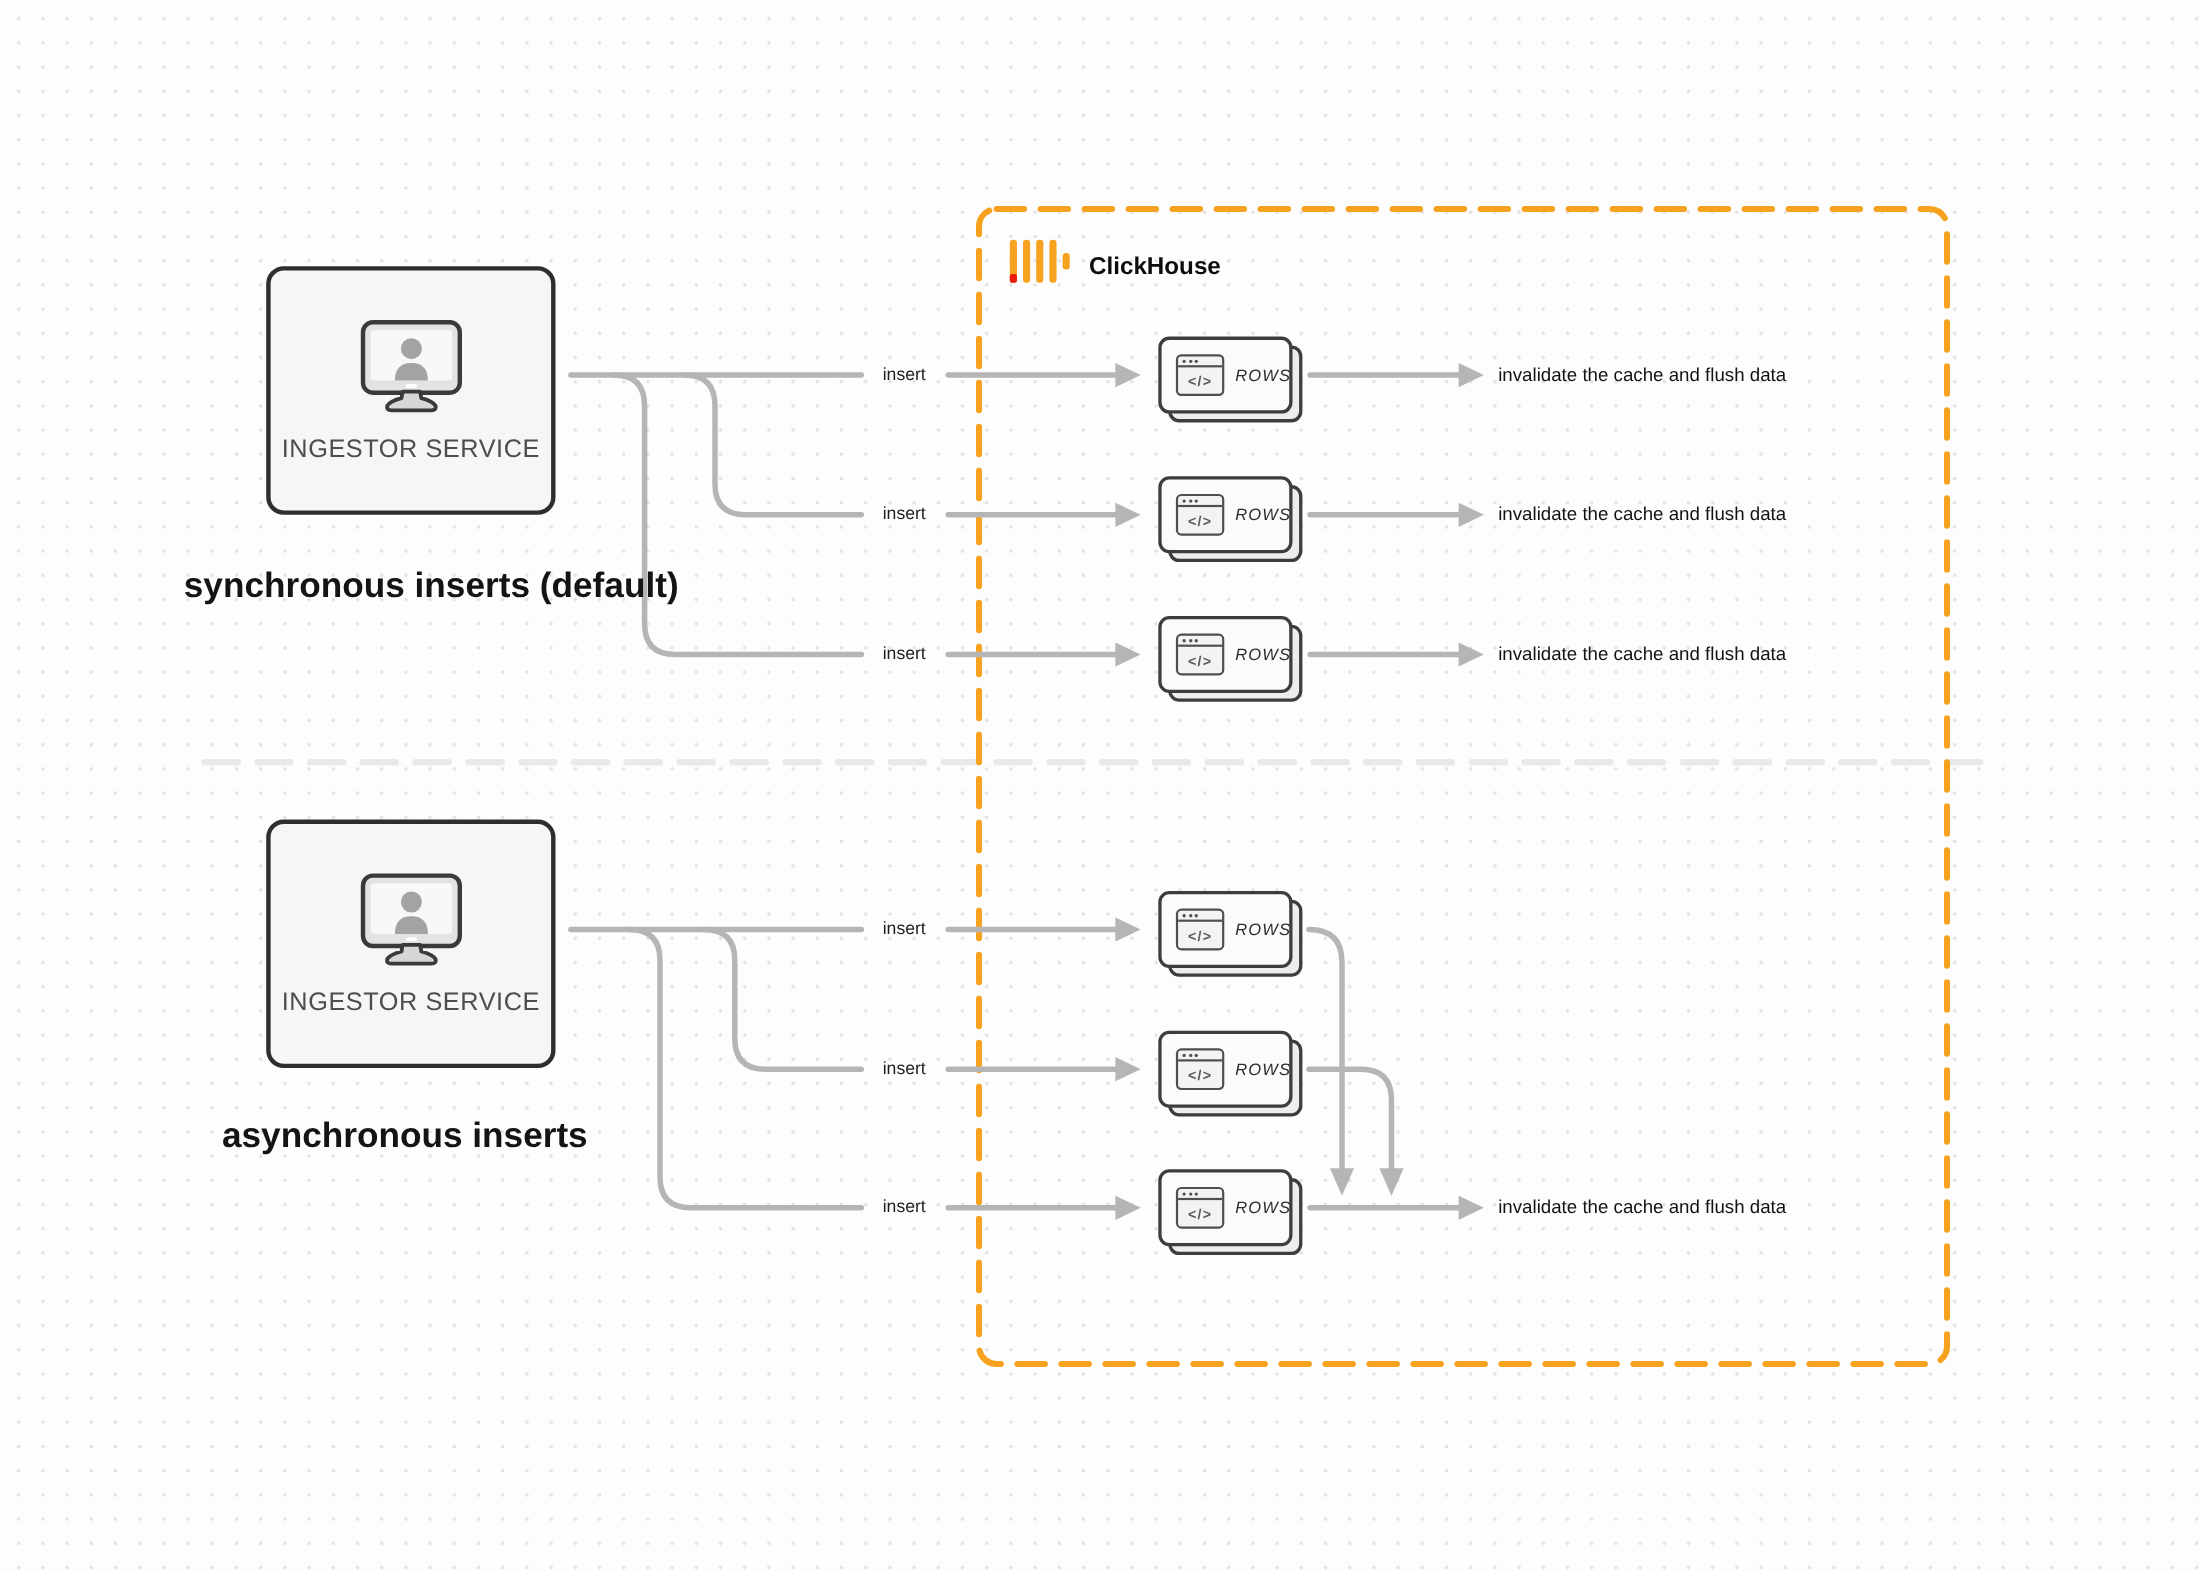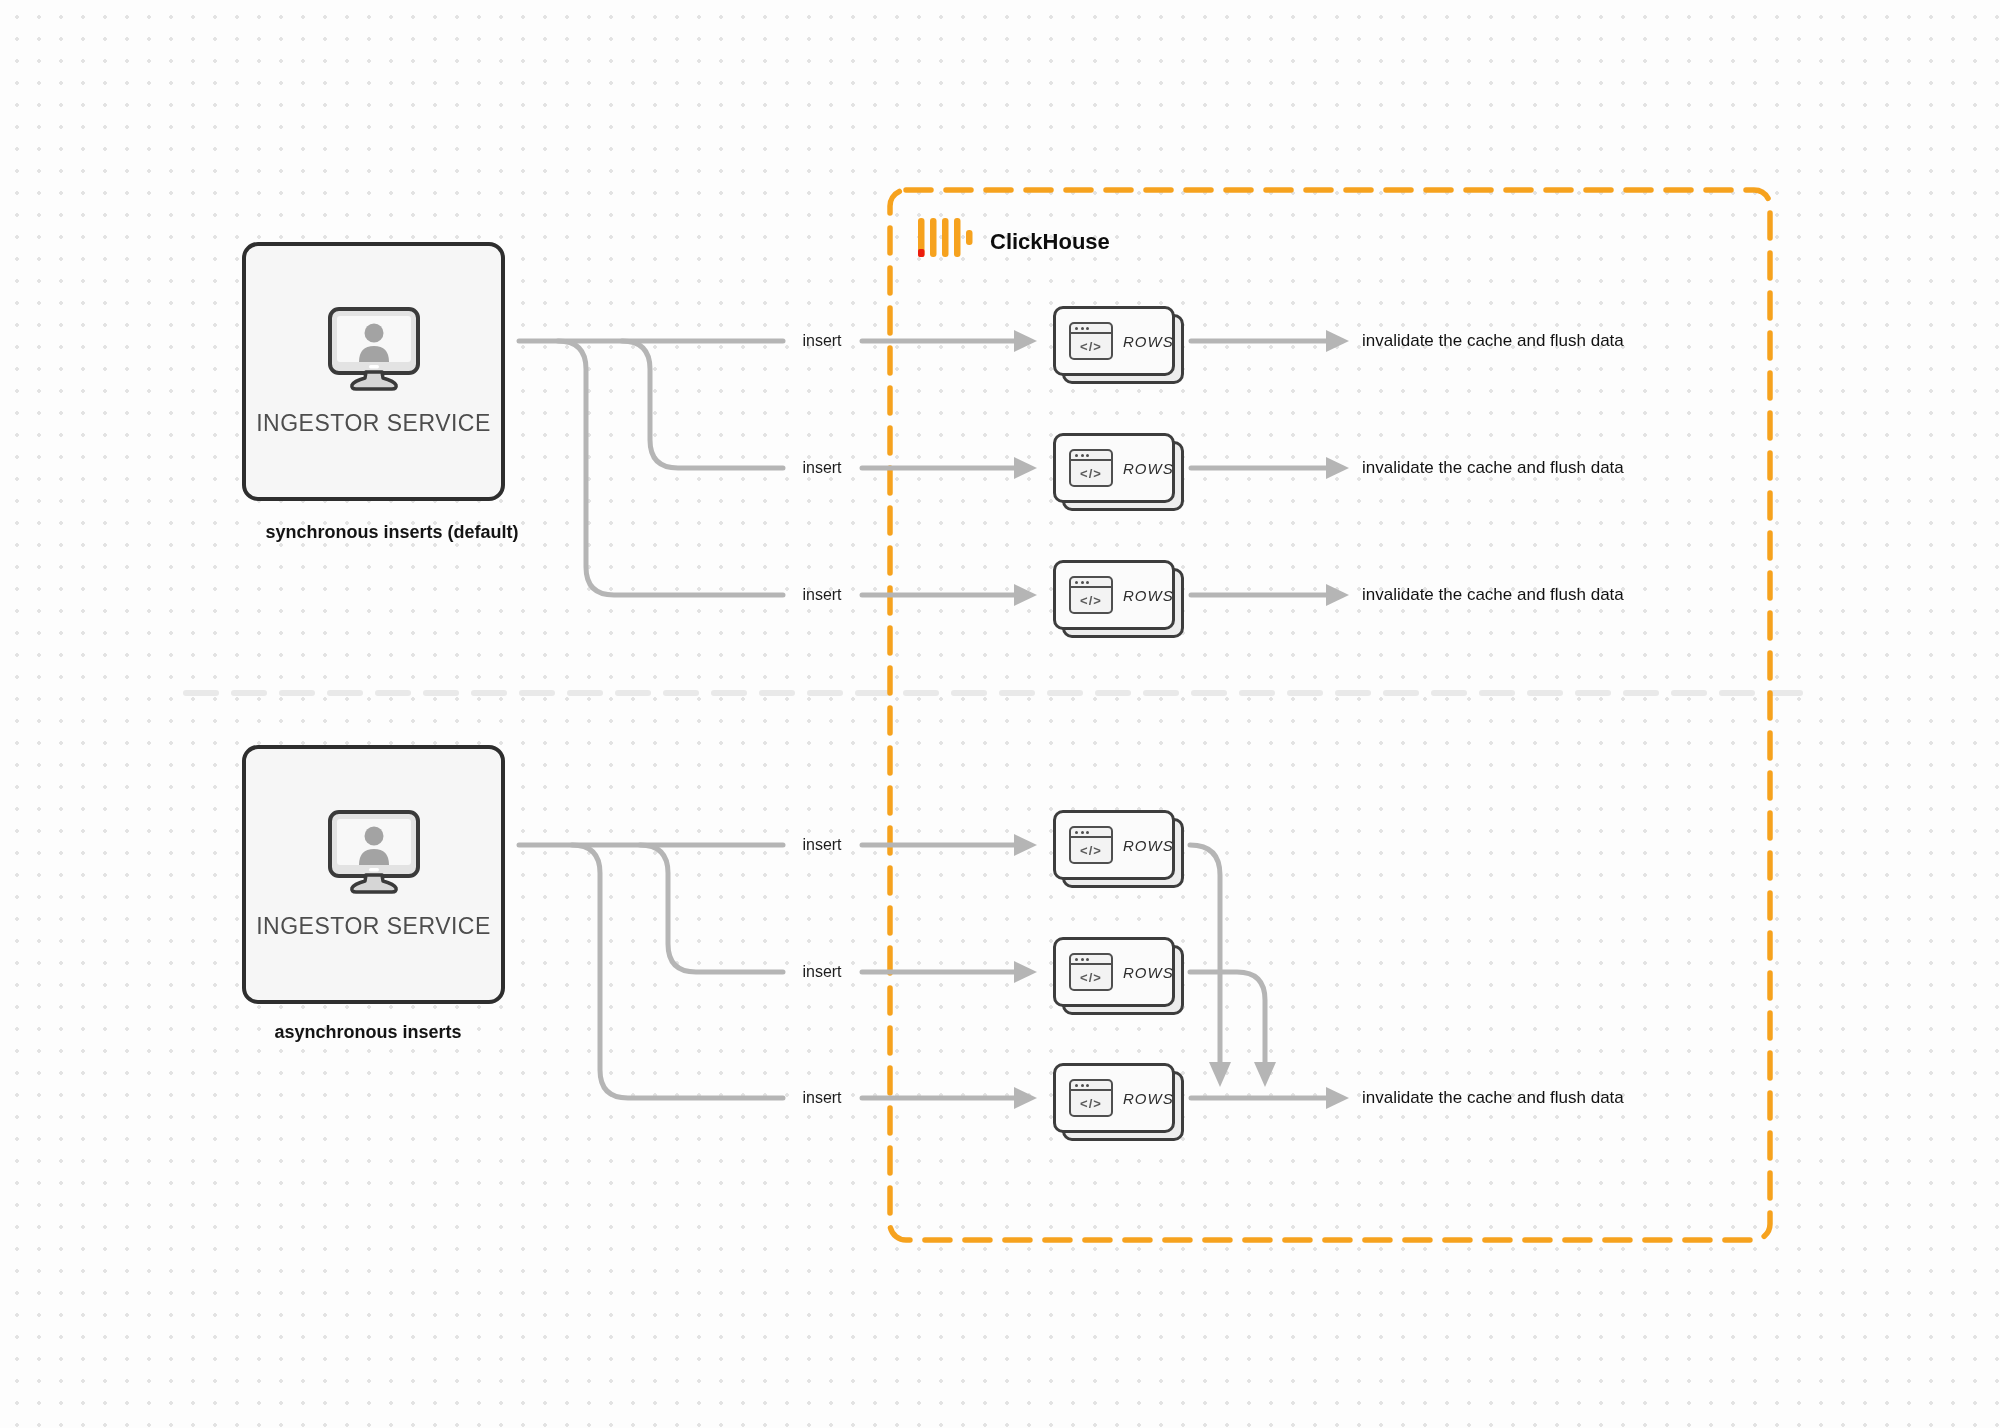--- a/index.html
+++ b/index.html
@@ -13,33 +13,33 @@
     position:relative; width:2000px; height:1428px;
     background-color:#fdfdfd;
     background-image:radial-gradient(circle, #e3e3e3 1.7px, transparent 1.8px);
     background-size:22px 22px;
     background-position:6px 6px;
   }
   svg.layer { position:absolute; left:0; top:0; }
 
   
   .ingestor-box {
-    position:absolute; width:263px; height:259px; box-sizing:border-box;
+    position:absolute; width:263px; height:226px; box-sizing:border-box;
     background:#f6f6f6; border:4px solid #2e2e2e; border-radius:16px;
     display:flex; flex-direction:column; align-items:center; justify-content:center;
     gap:12px;
   }
   .ingestor-label {
     font-size:23px; color:#4d4d4d; letter-spacing:0.5px; white-space:nowrap;
   }
 
   
   .caption {
     position:absolute; transform:translate(-50%,-50%);
-    font-size:18px; font-weight:bold; color:#141414; white-space:nowrap;
+    font-size:32px; font-weight:bold; color:#141414; white-space:nowrap;
   }
 
   
   .insert-label {
     position:absolute; transform:translate(-50%,-50%);
     font-size:16px; color:#1c1c1c; white-space:nowrap;
   }
   .result-label {
     position:absolute; transform:translateY(-50%);
     font-size:17px; color:#121212; white-space:nowrap;

